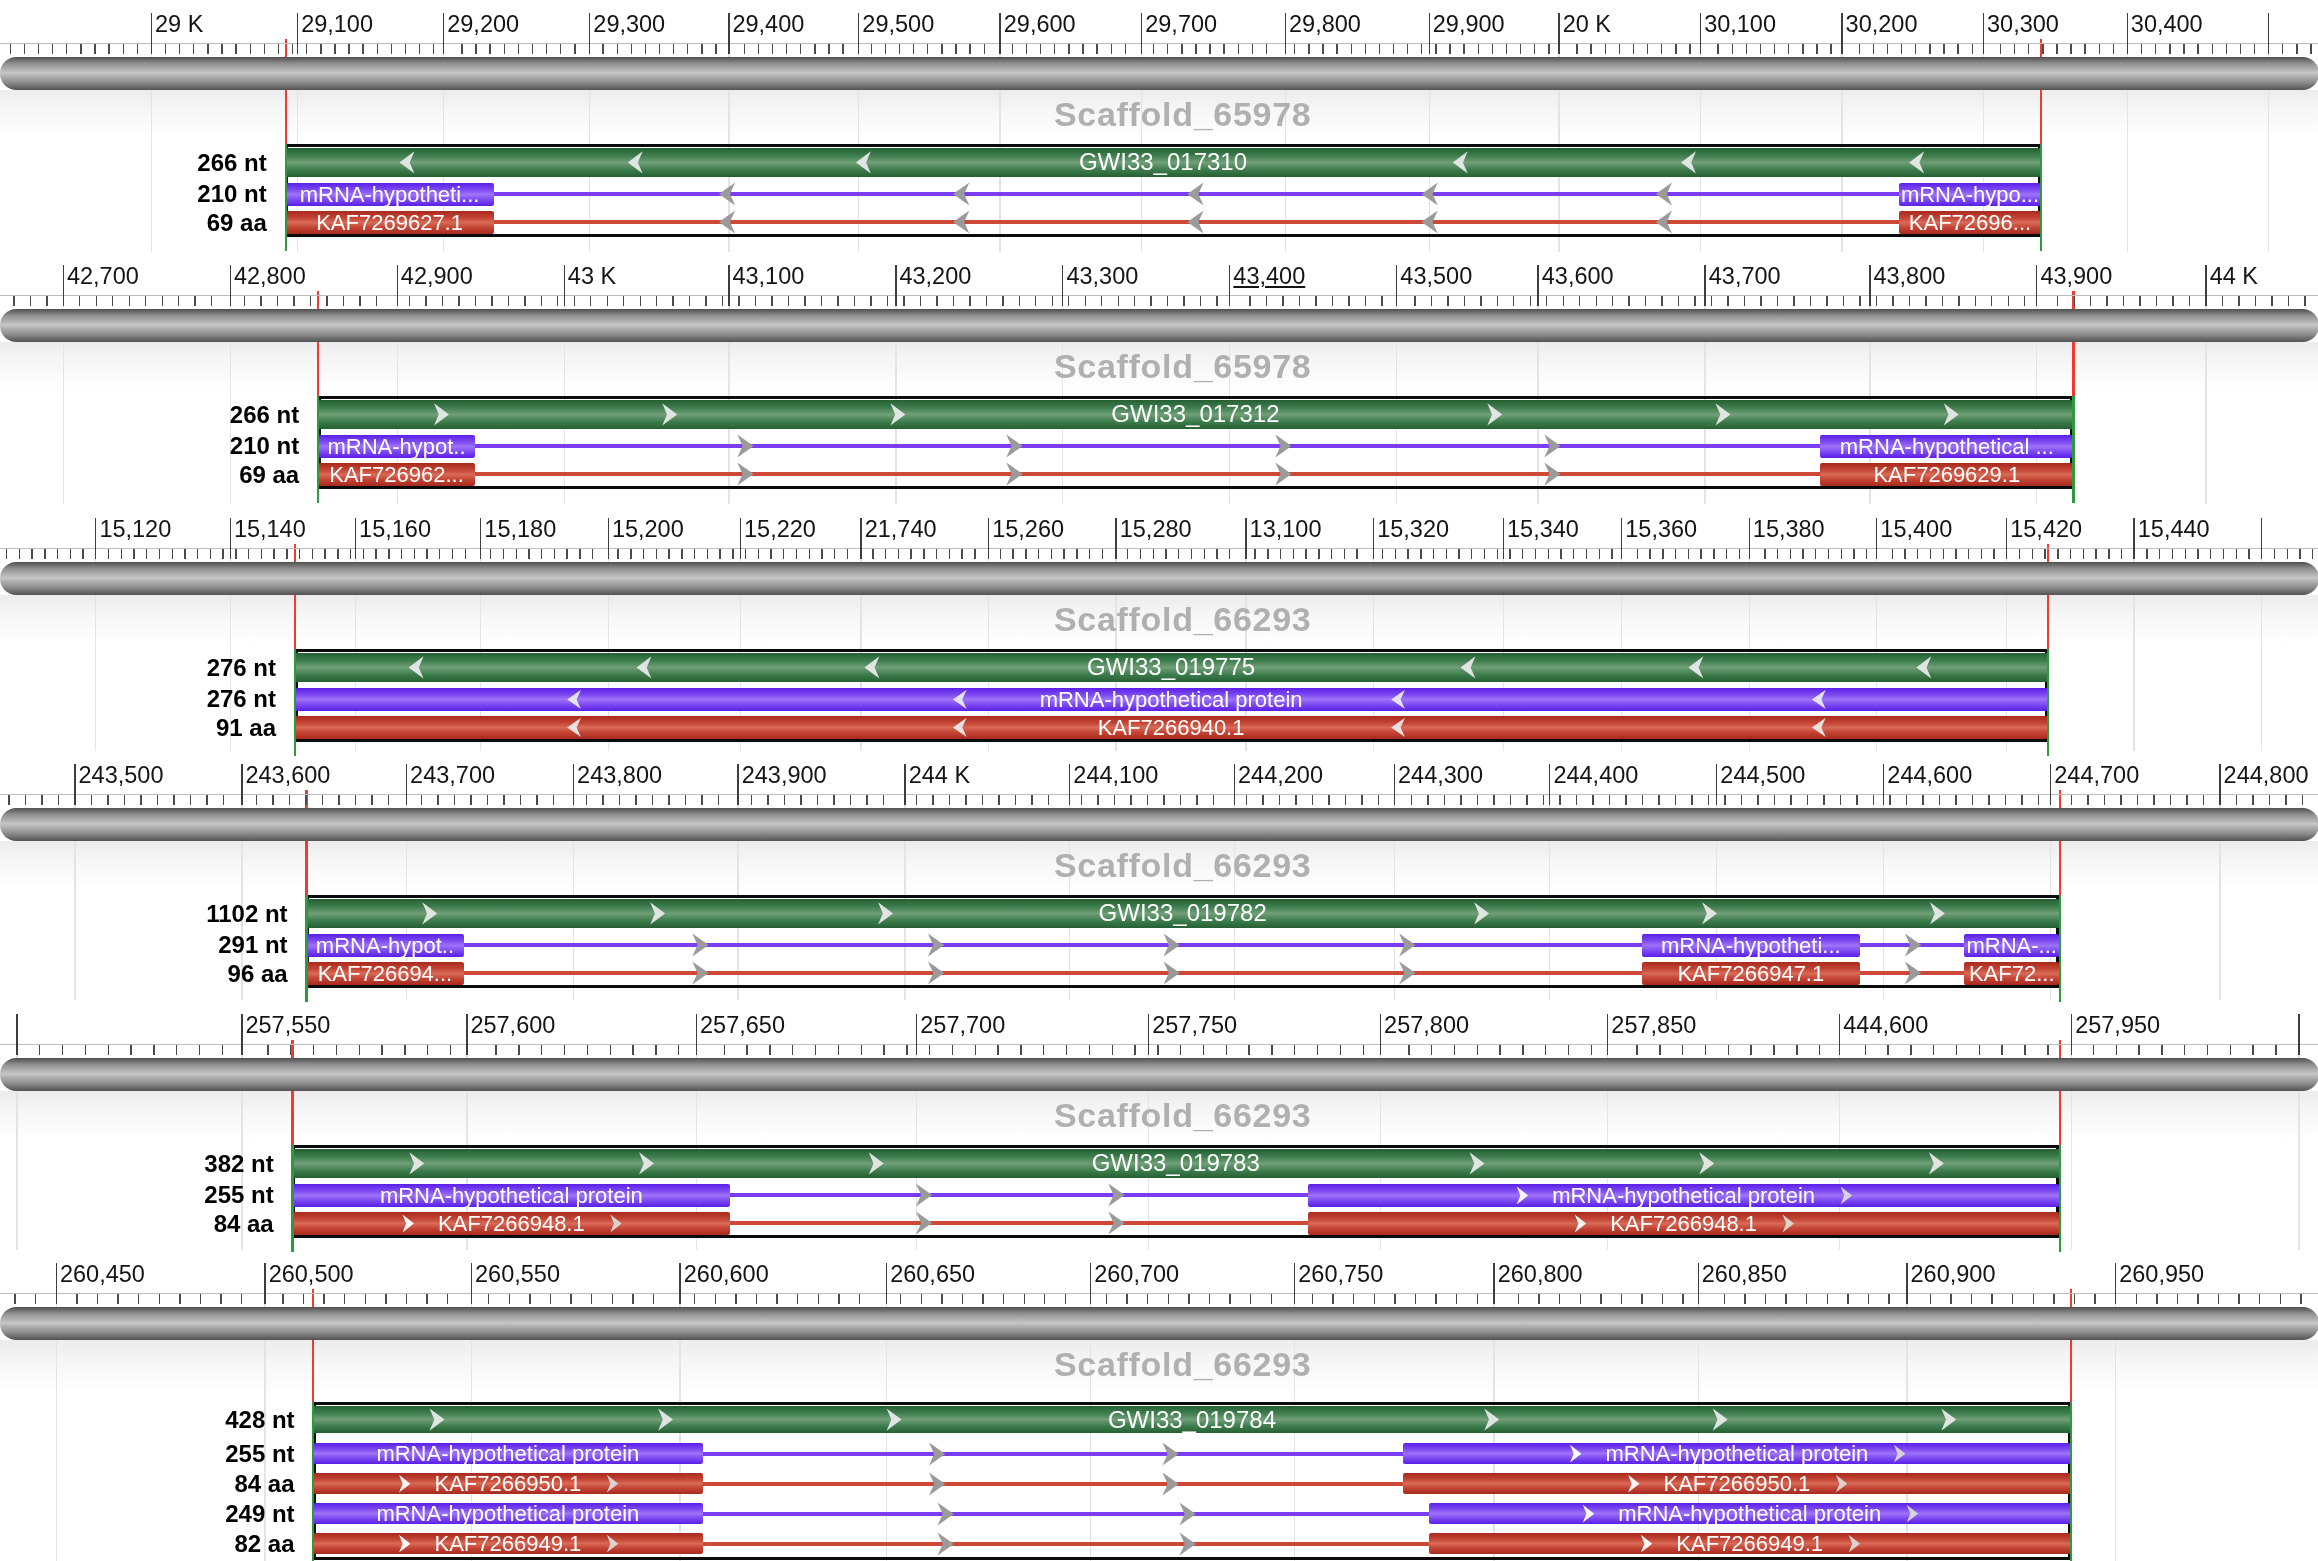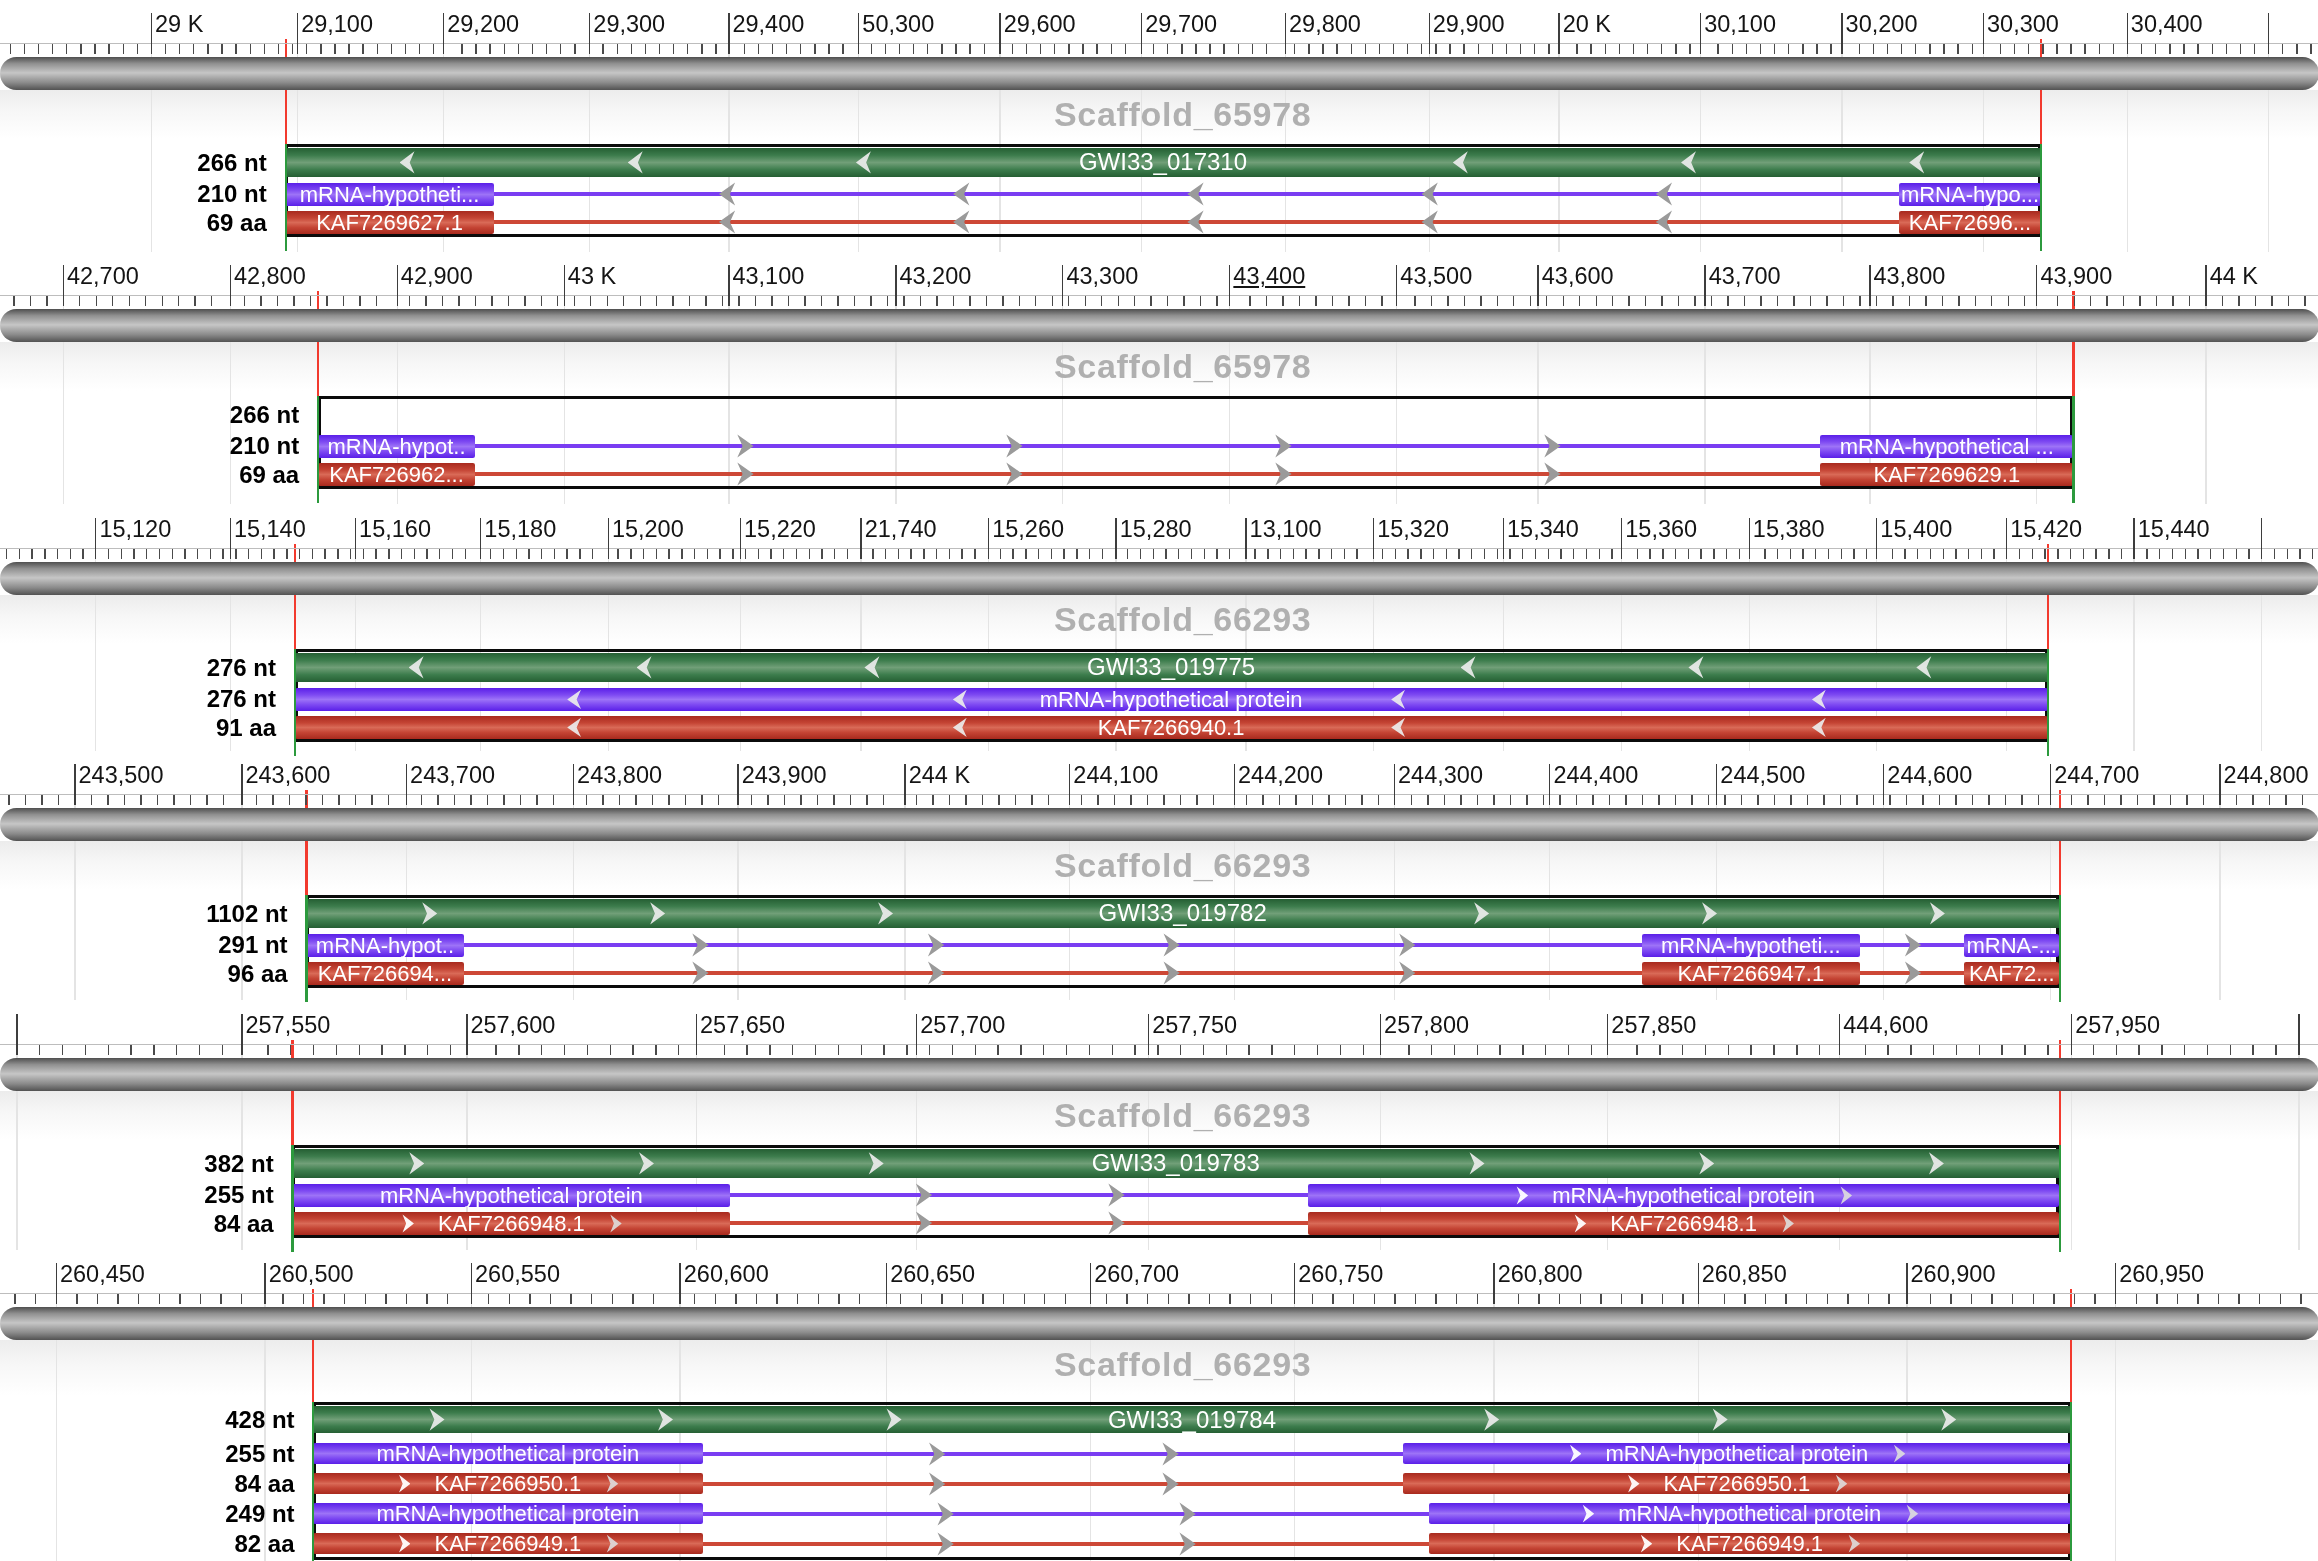--- a/index.html
+++ b/index.html
@@ -66,21 +66,21 @@
         <div class="tlabel" style="left: calc(6.5% + 4.3px); top: 11.4px;">29 K</div>
         <div class="tickline" style="left: 12.8%; top: 13px; height: 41px;"></div>
         <div class="tlabel" style="left: calc(12.8% + 4.3px); top: 11.4px;">29,100</div>
         <div class="tickline" style="left: 19.1%; top: 13px; height: 41px;"></div>
         <div class="tlabel" style="left: calc(19.1% + 4.3px); top: 11.4px;">29,200</div>
         <div class="tickline" style="left: 25.4%; top: 13px; height: 41px;"></div>
         <div class="tlabel" style="left: calc(25.4% + 4.3px); top: 11.4px;">29,300</div>
         <div class="tickline" style="left: 31.4%; top: 13px; height: 41px;"></div>
         <div class="tlabel" style="left: calc(31.4% + 4.3px); top: 11.4px;">29,400</div>
         <div class="tickline" style="left: 37%; top: 13px; height: 41px;"></div>
-        <div class="tlabel" style="left: calc(37% + 4.3px); top: 11.4px;">50,300</div>
+        <div class="tlabel" style="left: calc(37% + 4.3px); top: 11.4px;">29,500</div>
         <div class="tickline" style="left: 43.1%; top: 13px; height: 41px;"></div>
         <div class="tlabel" style="left: calc(43.1% + 4.3px); top: 11.4px;">29,600</div>
         <div class="tickline" style="left: 49.2%; top: 13px; height: 41px;"></div>
         <div class="tlabel" style="left: calc(49.2% + 4.3px); top: 11.4px;">29,700</div>
         <div class="tickline" style="left: 55.4%; top: 13px; height: 41px;"></div>
         <div class="tlabel" style="left: calc(55.4% + 4.3px); top: 11.4px;">29,800</div>
         <div class="tickline" style="left: 61.6%; top: 13px; height: 41px;"></div>
         <div class="tlabel" style="left: calc(61.6% + 4.3px); top: 11.4px;">29,900</div>
         <div class="tickline" style="left: 67.2%; top: 13px; height: 41px;"></div>
         <div class="tlabel" style="left: calc(67.2% + 4.3px); top: 11.4px;">20 K</div>
@@ -472,20 +472,29 @@
         <div class="mtick" style="left: 95.8108%; top: 44px; height: 10px;"></div>
         <div class="mtick" style="left: 96.5215%; top: 44px; height: 10px;"></div>
         <div class="mtick" style="left: 97.2323%; top: 44px; height: 10px;"></div>
         <div class="mtick" style="left: 97.9431%; top: 44px; height: 10px;"></div>
         <div class="mtick" style="left: 98.6538%; top: 44px; height: 10px;"></div>
         <div class="mtick" style="left: 99.3646%; top: 44px; height: 10px;"></div>
       </div>
       <div class="seqbar" style="top: 57px; height: 33px;"></div>
       <div class="title" style="left: 21%; width: 60%; top: 96px; height: 37px; line-height: 37px;">Scaffold_65978</div>
       <div class="genebox" style="left: 13.7%; width: 75.7%; top: 144px; height: 93px;"></div>
+      <div class="genebar" style="left: 13.7%; width: 75.7%; top: 148px; height: 28.5px;">
+        <div class="genelabel" style="line-height: 28.5px;">GWI33_017312</div>
+        <span class="chev chev-r abs" style="width: 17px; height: 23px; background: rgba(235, 235, 235, 0.92); left: calc(7% - 8.6px); top: 2.9px;"></span>
+        <span class="chev chev-r abs" style="width: 17px; height: 23px; background: rgba(235, 235, 235, 0.92); left: calc(20% - 8.6px); top: 2.9px;"></span>
+        <span class="chev chev-r abs" style="width: 17px; height: 23px; background: rgba(235, 235, 235, 0.92); left: calc(33% - 8.6px); top: 2.9px;"></span>
+        <span class="chev chev-r abs" style="width: 17px; height: 23px; background: rgba(235, 235, 235, 0.92); left: calc(67% - 8.6px); top: 2.9px;"></span>
+        <span class="chev chev-r abs" style="width: 17px; height: 23px; background: rgba(235, 235, 235, 0.92); left: calc(80% - 8.6px); top: 2.9px;"></span>
+        <span class="chev chev-r abs" style="width: 17px; height: 23px; background: rgba(235, 235, 235, 0.92); left: calc(93% - 8.6px); top: 2.9px;"></span>
+      </div>
       <div class="seg mrna" style="left: 13.7%; width: 6.8%; top: 183px; height: 23px;">
         <div class="seglabel">
           <span>mRNA-hypot..</span>
         </div>
       </div>
       <div class="seg mrna" style="left: 78.5%; width: 10.9%; top: 183px; height: 23px;">
         <div class="seglabel">
           <span>mRNA-hypothetical ...</span>
         </div>
       </div>

